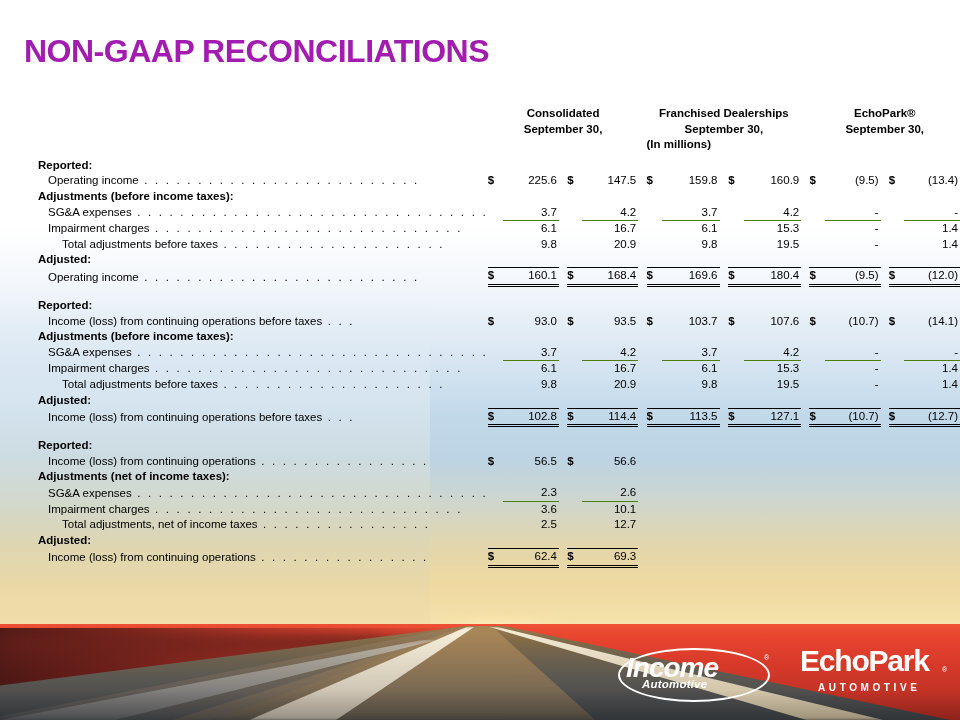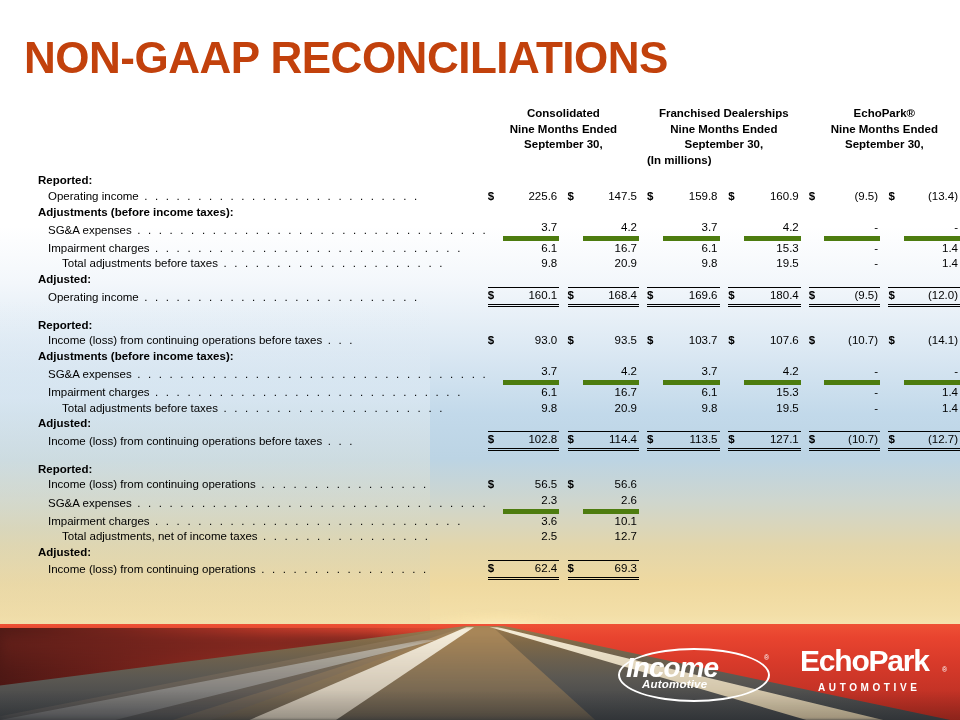--- a/index.html
+++ b/index.html
@@ -91,21 +91,21 @@
     filter:blur(5px);
   }
   .bottom-vign{
     position:absolute;left:0;top:690px;width:960px;height:30px;
     background:linear-gradient(to bottom, rgba(0,0,0,0), rgba(0,0,0,.18));
   }
 
   
   .title{
     position:absolute;left:24px;top:33px;
-    font-size:44px;font-weight:bold;color:#c2410c;letter-spacing:-0.5px;
+    font-size:32px;font-weight:bold;color:#a21caf;letter-spacing:-0.5px;
     white-space:nowrap;
   }
 
   
   .tablewrap{position:absolute;left:0;top:0;width:960px;height:528px;}
   table.fin{
     position:absolute;left:38px;top:106px;
     border-collapse:collapse;
     font-size:11.5px;color:#000;
     table-layout:fixed;
@@ -125,21 +125,21 @@
   .rule-top{border-top:1.6px solid #000;}
   .rule-bot{border-bottom:1.6px solid #000;}
   .inmil{text-align:left;font-weight:bold;font-size:11.5px;}
 
   .lbl-bold{font-weight:bold;}
   .ind1{padding-left:10px !important;}
   .ind2{padding-left:24px !important;}
   .num{text-align:right;padding-right:2px !important;}
   .cur{text-align:left;font-weight:bold;}
   .dash{text-align:right;padding-right:2px !important;}
-  .tot-top{border-top:5px solid #4d7c0f;}
+  .tot-top{border-top:1px solid #4d7c0f;}
   .dbl{
     border-top:1px solid #000;
     border-bottom:3px double #000;
   }
   .spacer td{height:11px;line-height:11px;font-size:0;}
   .spacer-sm td{height:5px;line-height:5px;font-size:0;}
 
   
   .leader{display:inline-block;}
   .leader .txt{white-space:nowrap;}
@@ -233,28 +233,20 @@
       <tr>
         <td></td>
         <td class="grp-head" colspan="5">Consolidated</td>
         <td></td>
         <td class="grp-head" colspan="5">Franchised Dealerships</td>
         <td></td>
         <td class="grp-head" colspan="5">EchoPark®</td>
       </tr>
       <tr>
         <td></td>
-        <td class="grp-head" colspan="5">Nine Months Ended</td>
-        <td></td>
-        <td class="grp-head" colspan="5">Nine Months Ended</td>
-        <td></td>
-        <td class="grp-head" colspan="5">Nine Months Ended</td>
-      </tr>
-      <tr>
-        <td></td>
         <td class="grp-head" colspan="5">September 30,</td>
         <td></td>
         <td class="grp-head" colspan="5">September 30,</td>
         <td></td>
         <td class="grp-head" colspan="5">September 30,</td>
       </tr>
 
 
       <tr>
         <td></td>
@@ -518,20 +510,24 @@
             <td class="num"></td>
             <td></td>
         <td></td>
             <td class="num"></td>
             <td></td>
         <td></td>
             <td class="num"></td>
             <td></td>
         <td></td>
             <td class="num"></td>
+      </tr>
+      <tr>
+        <td class="lbl-bold">Adjustments (net of income taxes):</td>
+        <td colspan="16"></td>
       </tr>
       <tr>
         <td class="ind1"><span class="leader"><span class="txt">SG&amp;A expenses</span><span class="dots"> . . . . . . . . . . . . . . . . . . . . . . . . . . . . . . . . .</span></span></td>
         <td></td>
             <td class="num">2.3</td>
             <td></td>
         <td></td>
             <td class="num">2.6</td>
             <td></td>
         <td></td>

